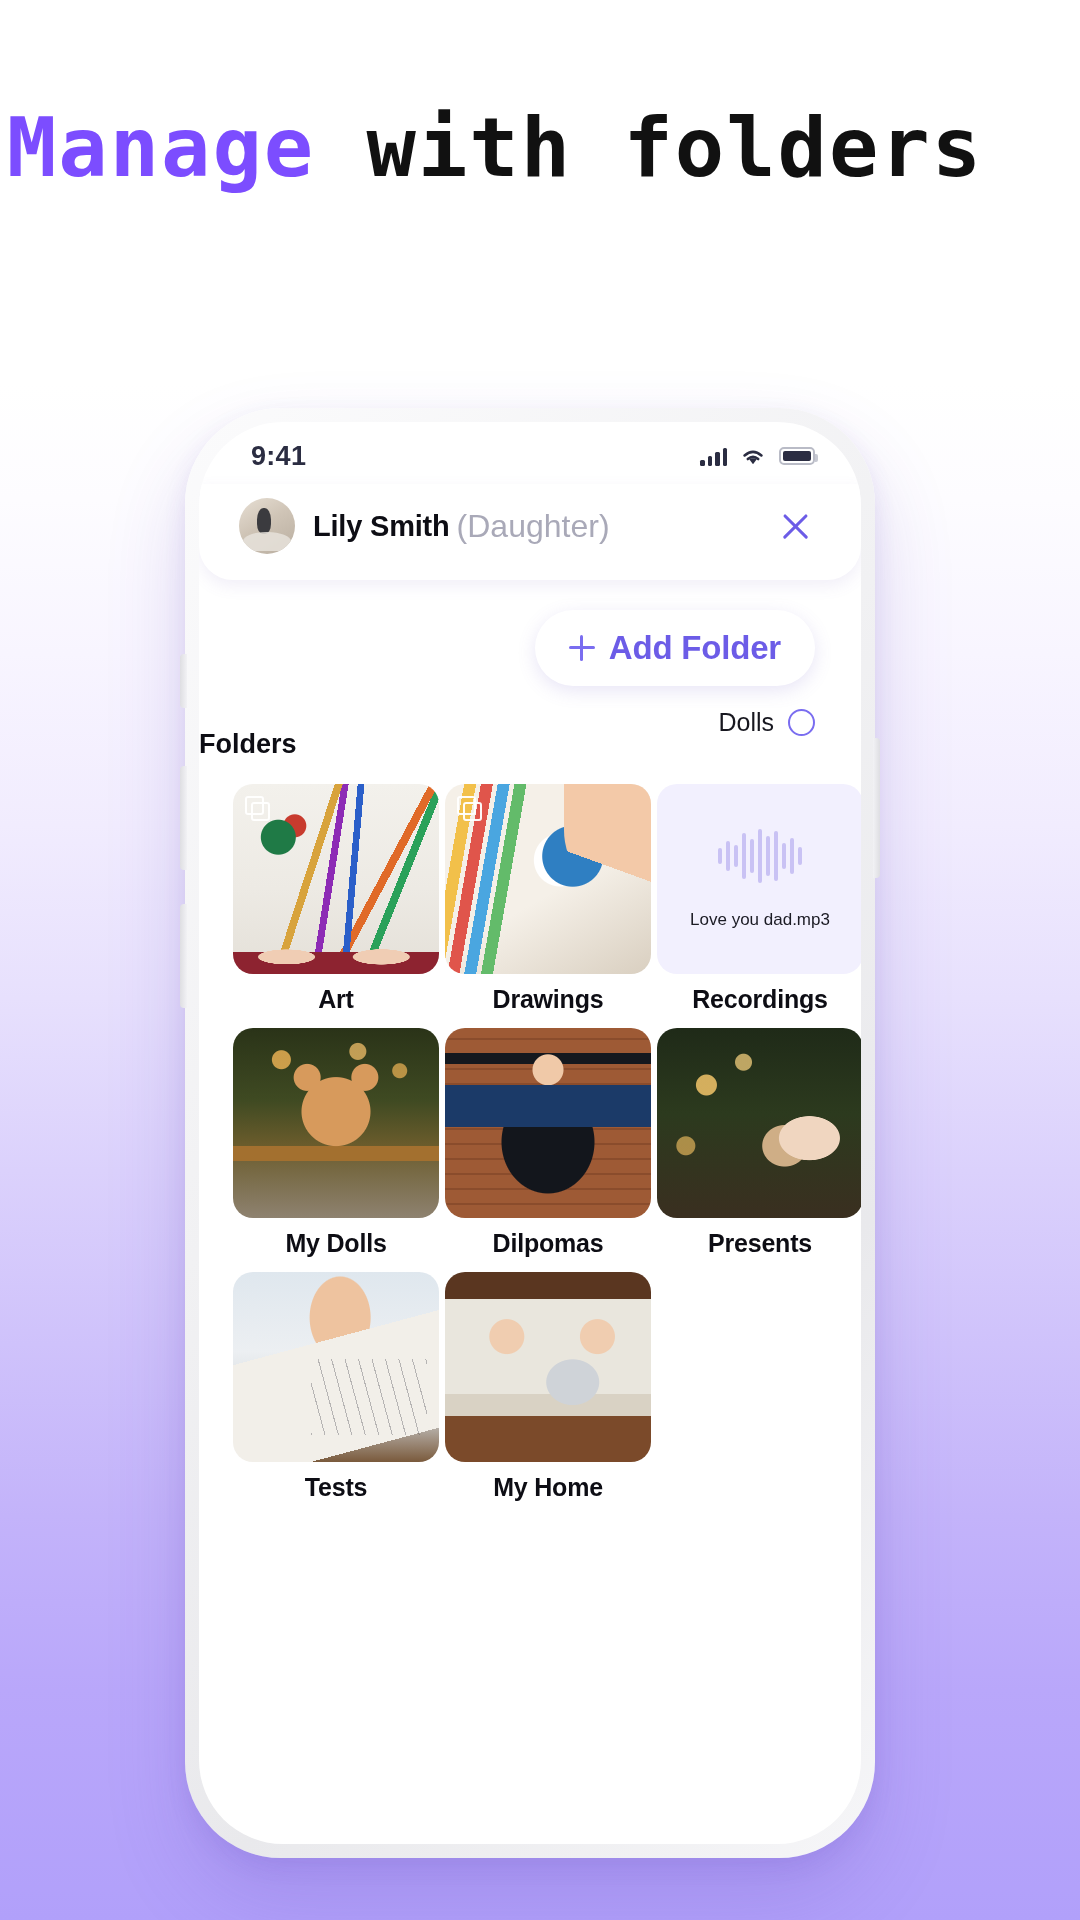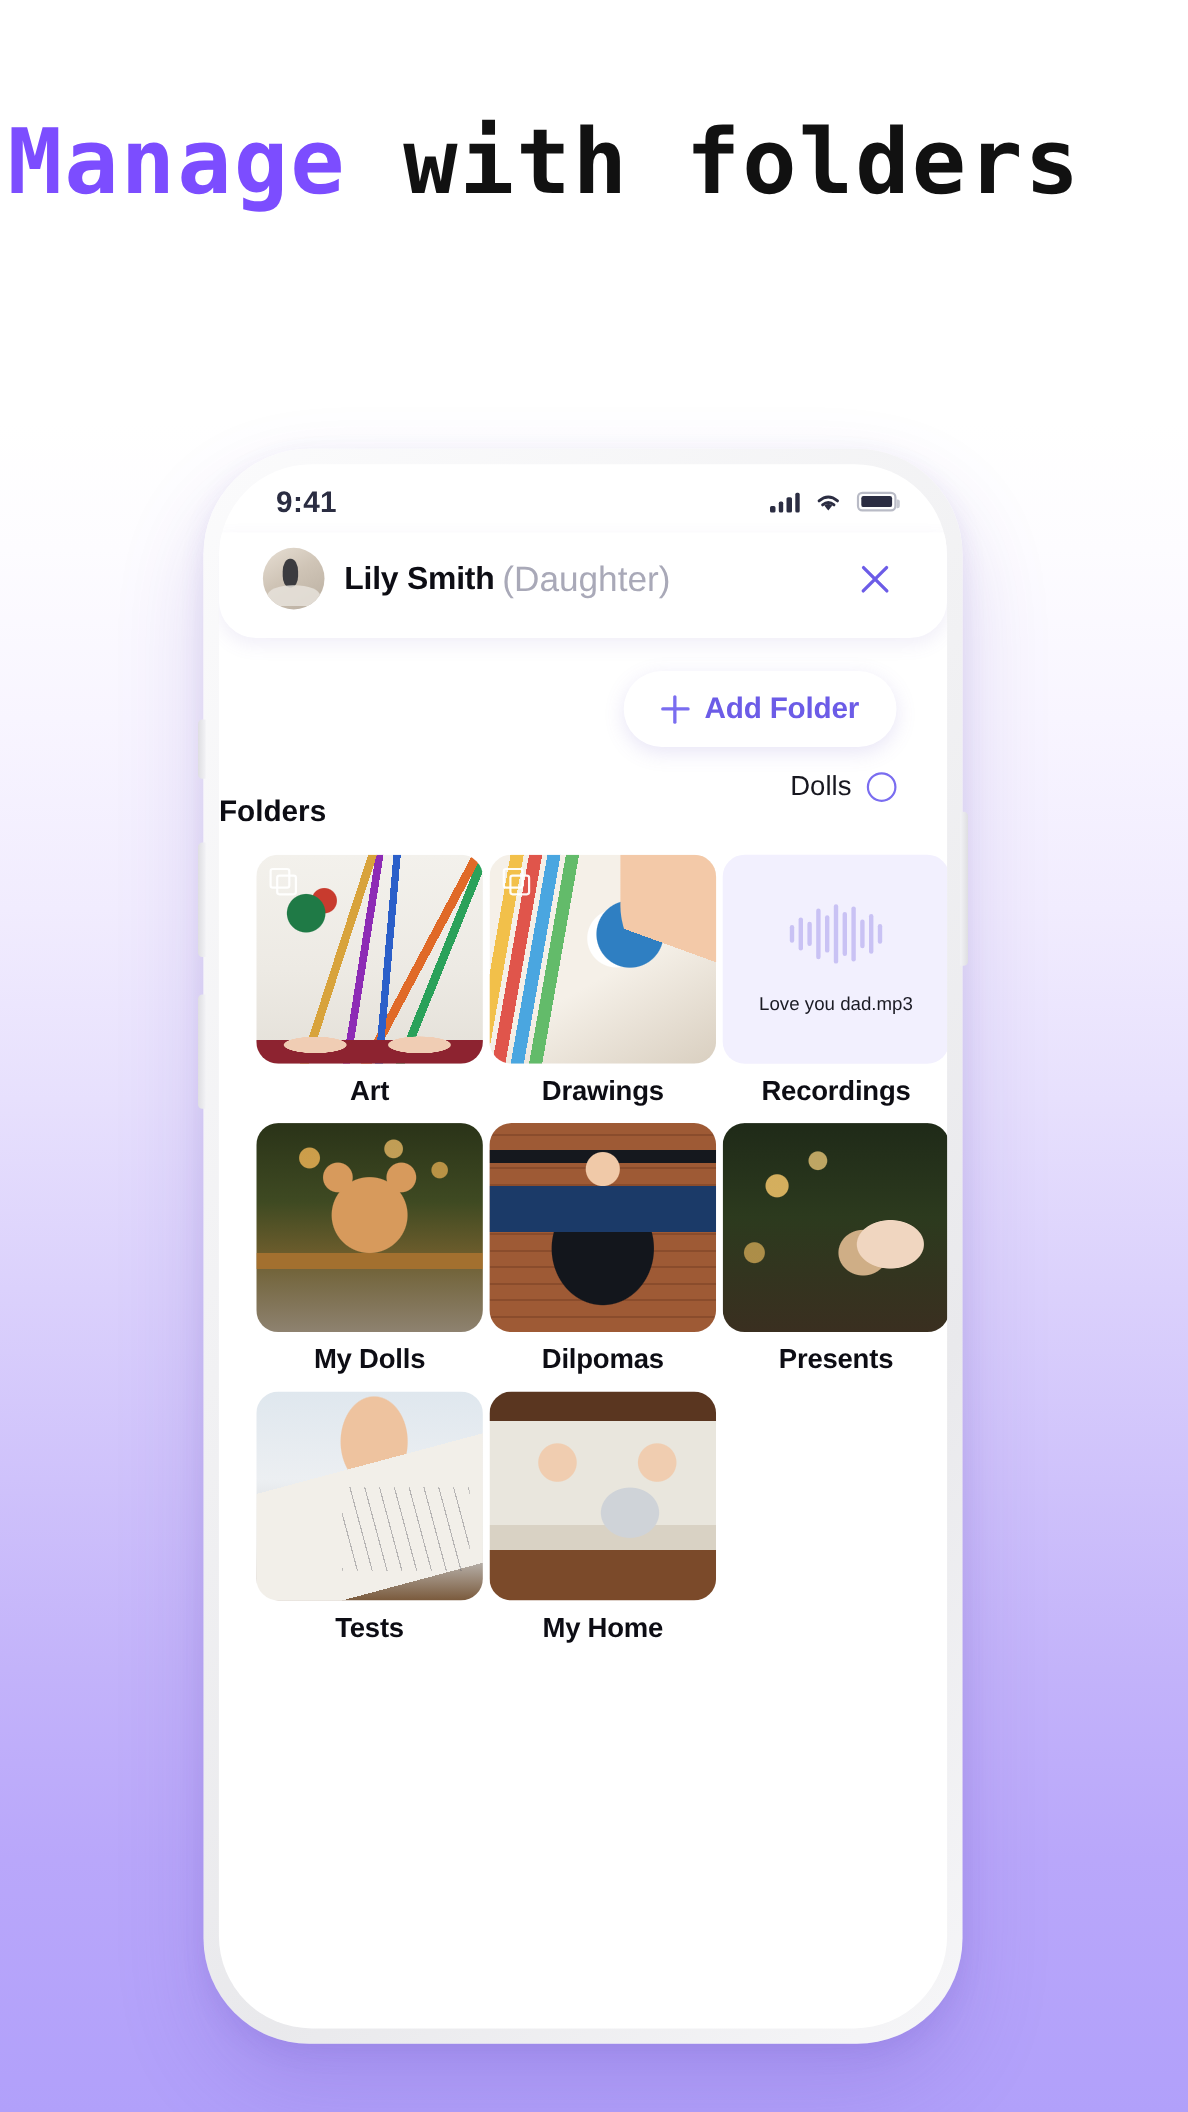--- a/index.html
+++ b/index.html
@@ -176,21 +176,21 @@
     padding:19px 34px;
     box-shadow:0 5px 18px rgba(120,100,200,0.17);
     cursor:pointer;
   }
   .plus { width:26px; height:26px; position:relative; flex:0 0 26px; }
   .plus::before,.plus::after{
     content:""; position:absolute; background:#7a6df0; border-radius:2px;
   }
   .plus::before{ left:0; top:11px; width:26px; height:3.2px; }
   .plus::after { top:0; left:11px; height:26px; width:3.2px; }
-  .add-folder span { font-size:27px; font-weight:700; color:#6C5CE7; letter-spacing:-.2px; }
+  .add-folder span { font-size:33px; font-weight:700; color:#6C5CE7; letter-spacing:-.2px; }
 
   
   .selrow {
     display:flex; align-items:center; justify-content:flex-end;
     padding:22px 46px 0 0; flex:0 0 auto;
   }
   .selrow span { font-size:25px; color:#17171f; font-weight:400; }
   .sel-circle {
     width:27px; height:27px; border-radius:50%;
     border:2.6px solid #7a6df0; margin-left:14px; cursor:pointer;

